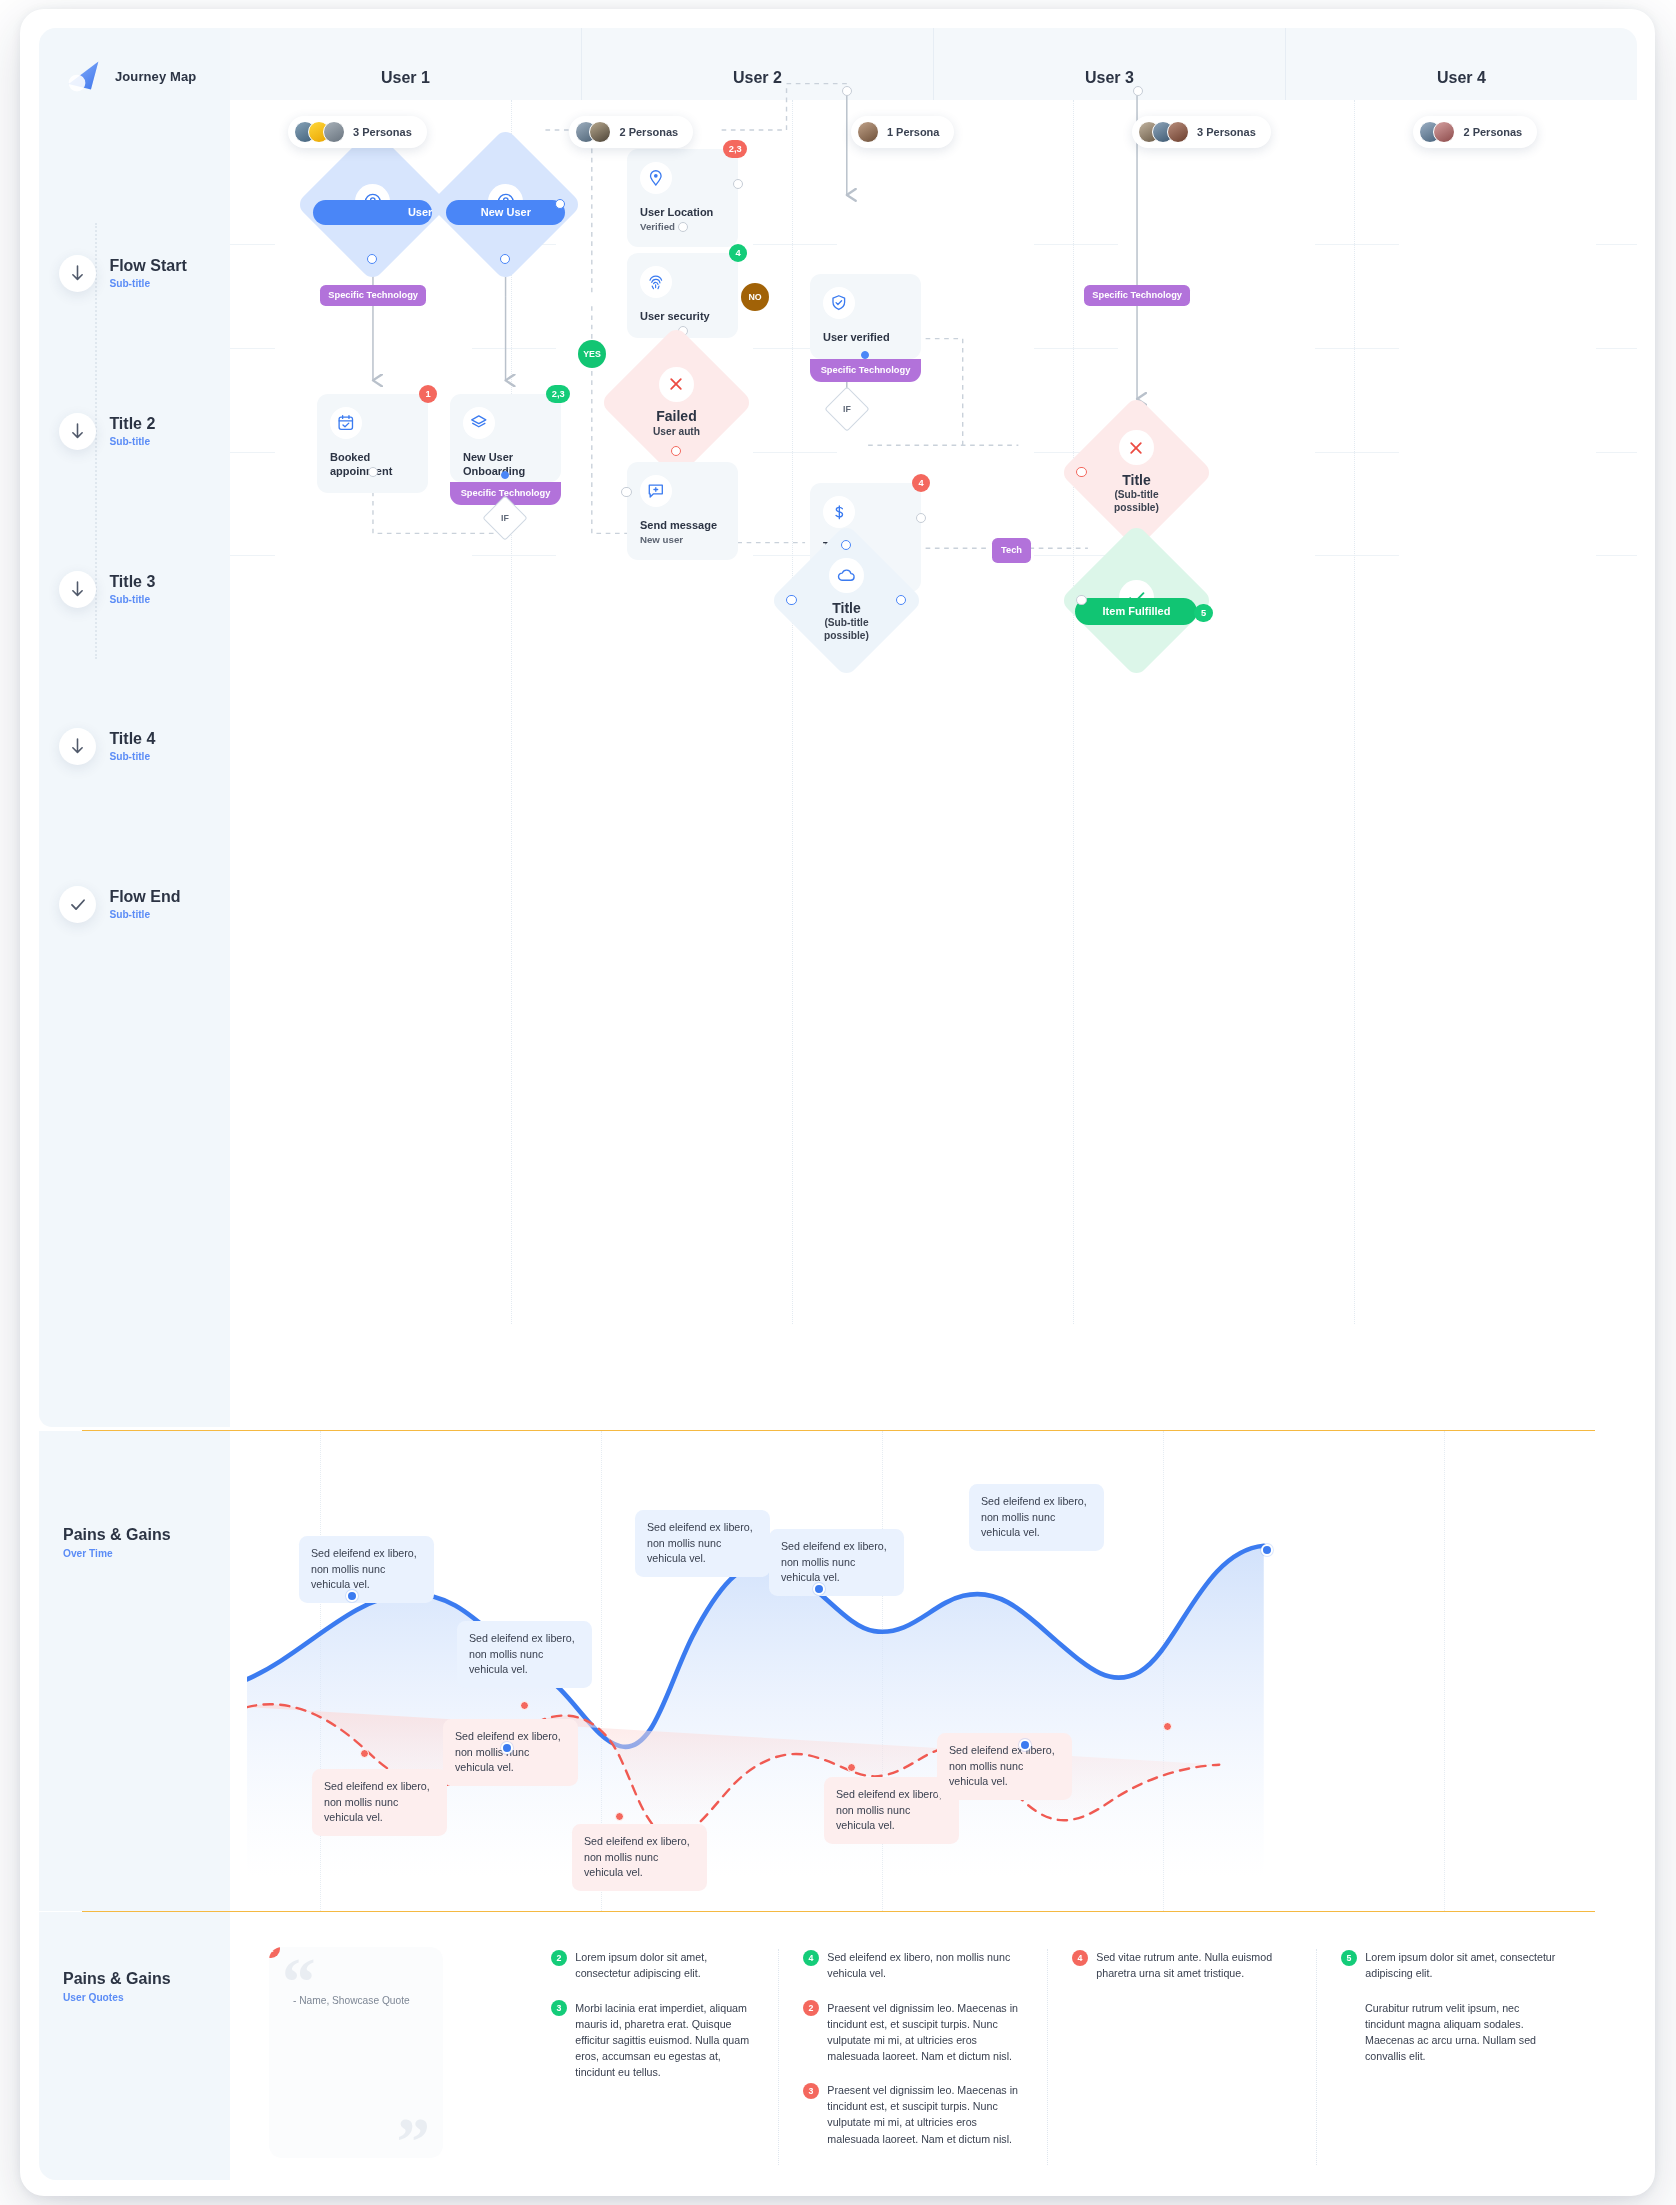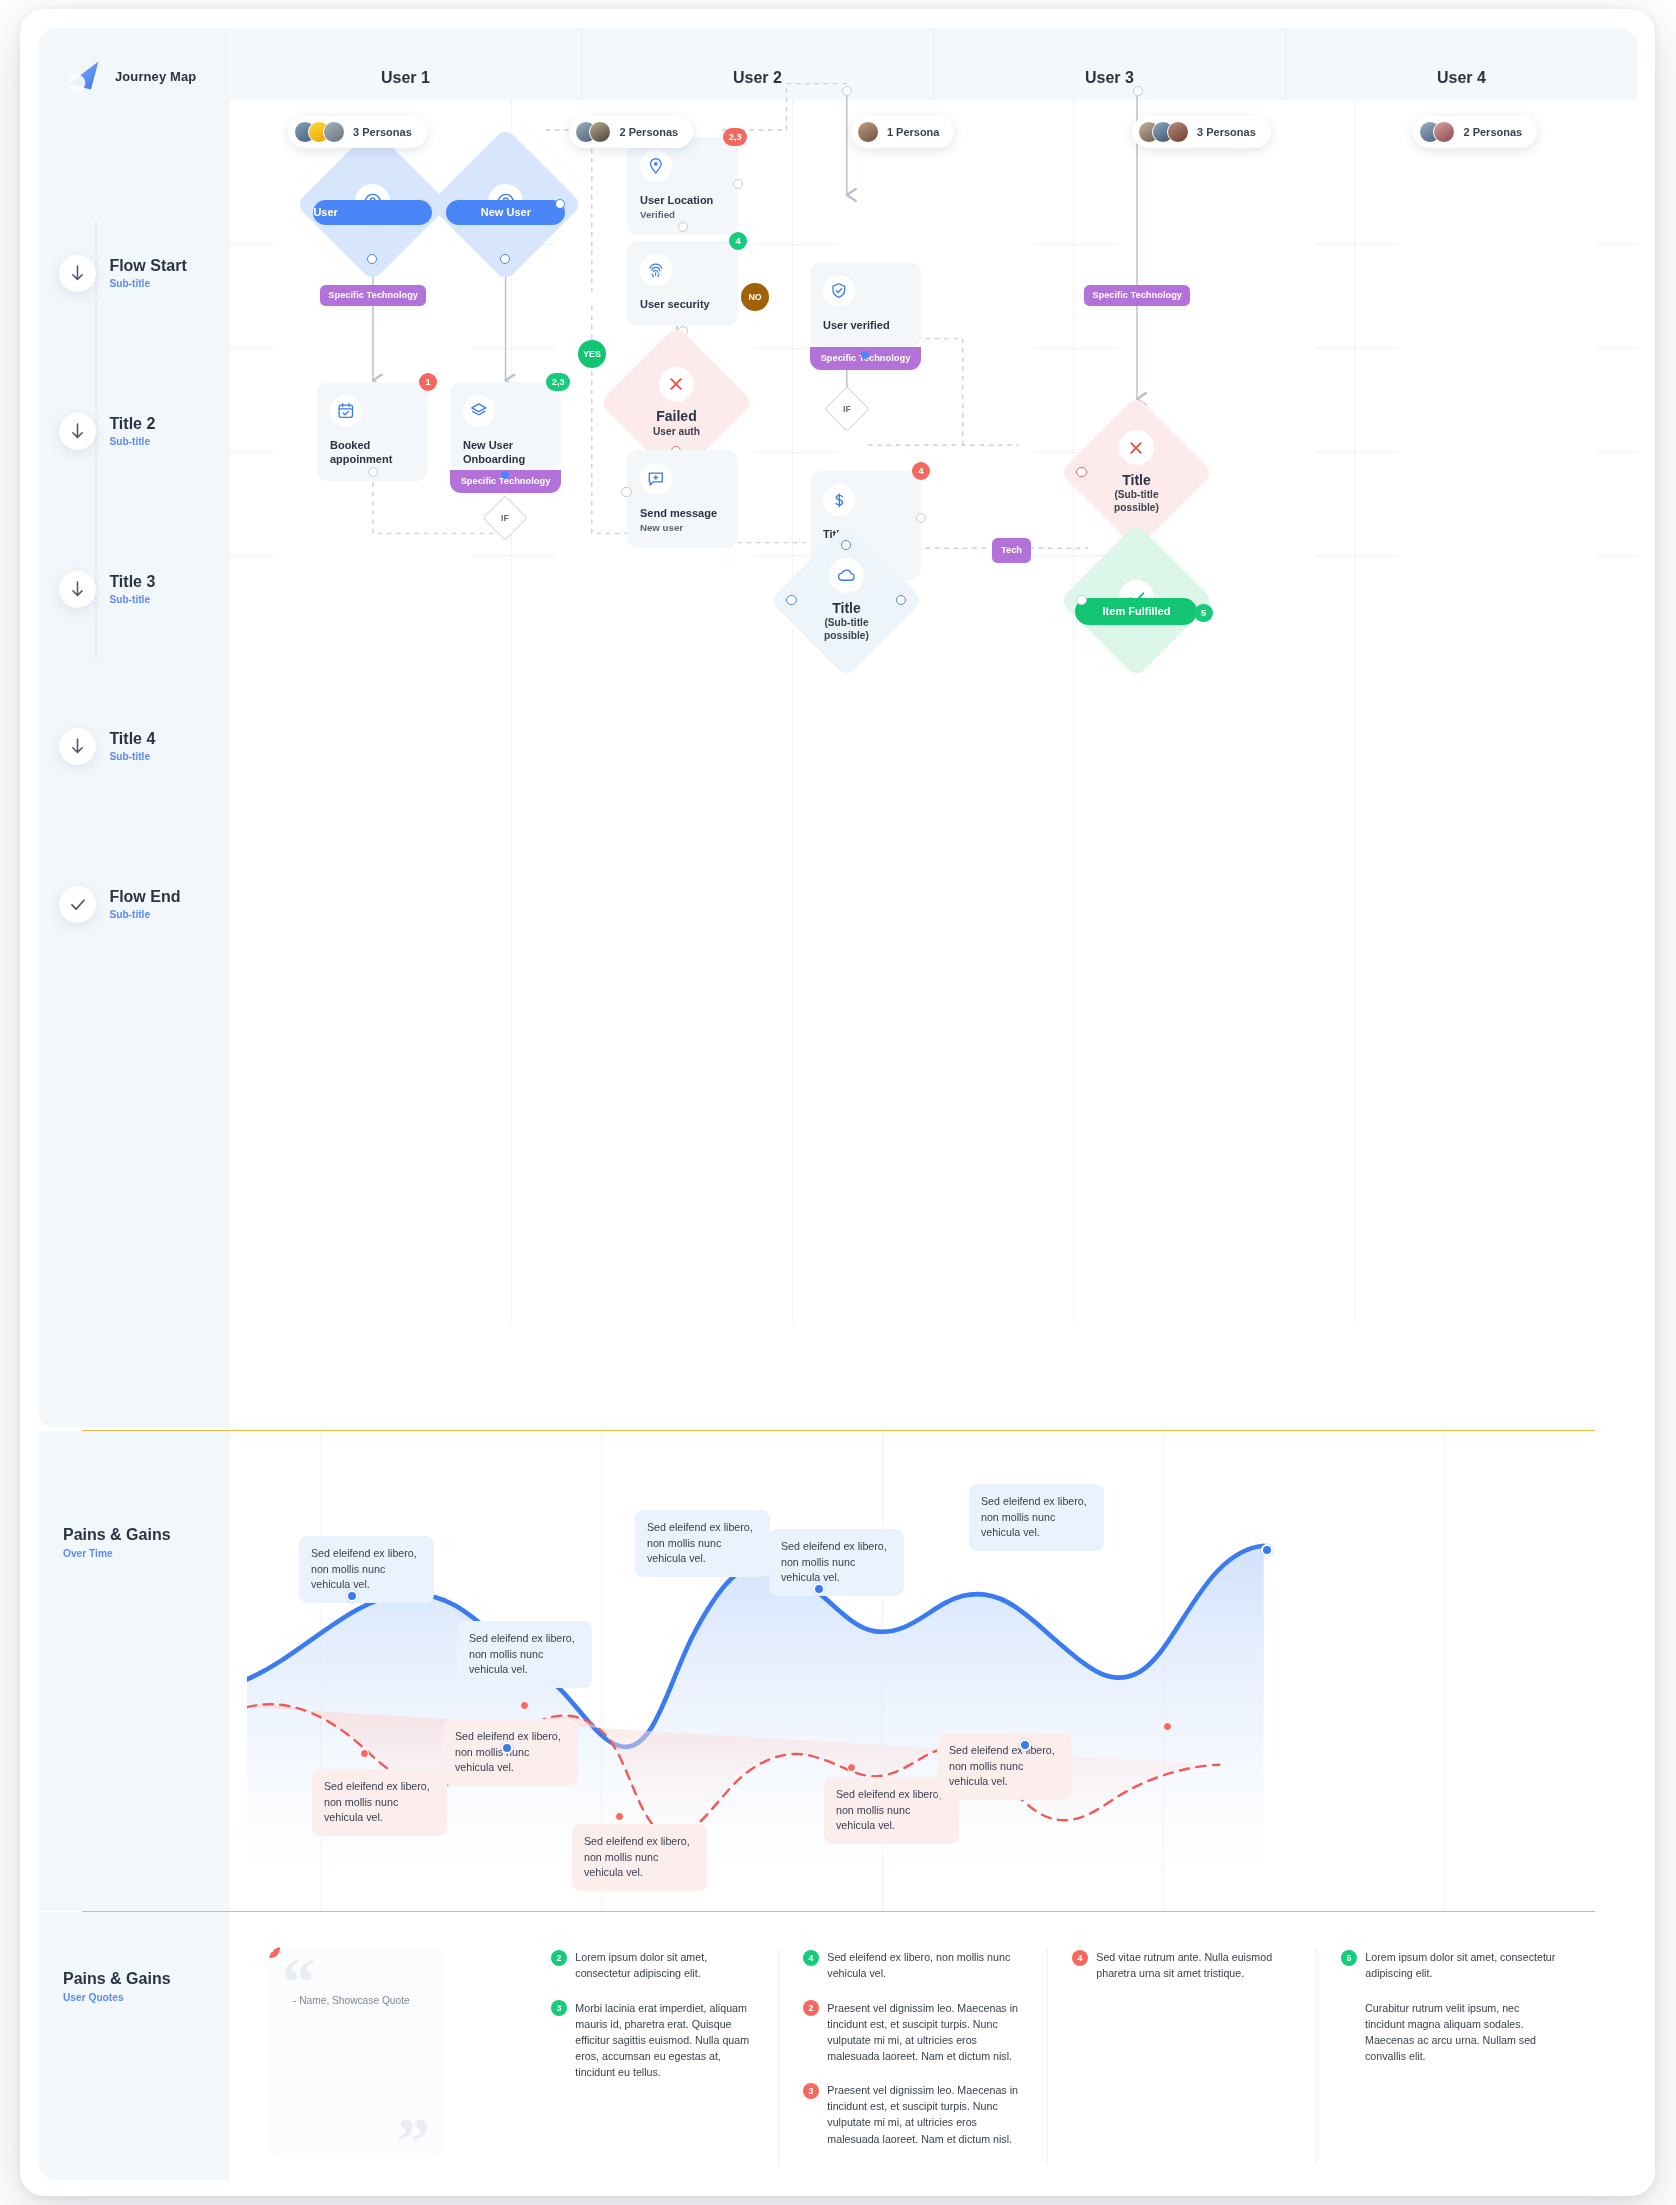--- a/index.html
+++ b/index.html
@@ -89,21 +89,21 @@
   .av:first-child { margin-left: 0; }
 
   .lane-panel {
     position: absolute; background: #ffffff; border-radius: 13px;
   }
 
   
   .node { position: absolute; z-index: 6; }
   .card {
     border-radius: 11px; background: #f3f7fa; padding: 13px 13px 15px;
-    width: 111px; min-height: 85px; position: relative;
+    width: 111px; min-height: 85px; position: relative; margin-top: 12px;
   }
   .card-ico {
     width: 32px; height: 32px; border-radius: 50%; background: #ffffff;
     display: flex; align-items: center; justify-content: center; margin-bottom: 11px;
   }
   .card-title { font-size: 11px; font-weight: 700; color: #2c3444; line-height: 1.28; }
   .card-sub { font-size: 9.7px; font-weight: 600; color: #5d6573; margin-top: 1.9px; }
 
   .badge-n {
     position: absolute; top: -9.3px; right: -9.3px; min-width: 18.6px; height: 18.6px;
@@ -402,21 +402,21 @@
       <div class="diamond d-blue"></div>
       <div class="d-inner">
         <div class="d-ico" style="margin-bottom:5.6px">
           <svg width="17.6" height="17.6" viewBox="0 0 20 20">
                 <circle cx="10" cy="10" r="8.4" fill="none" stroke="#3b7bf0" stroke-width="1.5"></circle>
                 <circle cx="10" cy="8" r="2.5" fill="none" stroke="#3b7bf0" stroke-width="1.5"></circle>
                 <path d="M5.4 15.6c1.1-2 2.8-3 4.6-3s3.5 1 4.6 3" fill="none" stroke="#3b7bf0" stroke-width="1.5" stroke-linecap="round"></path>
               </svg>
         </div>
       </div>
-      <div class="pill p-blue" style="position:absolute;left:-4.6px;top:50px;width:119px;text-align:left;padding:6.5px 0;">User</div>
+      <div class="pill p-blue" style="position:absolute;left:-4.6px;top:50px;width:119px;text-align:right;padding:6.5px 0;">User</div>
       <div class="dotjoint dj-blue" style="left:49px; top:104px;"></div>
     </div>
 
     <div class="node tech" style="left:90px; top:257px; width:106px;">Specific Technology</div>
 
     <div class="node" style="left:87px; top:354px;">
       <div class="card">
         <div class="badge-n b-red">1</div>
         <div class="card-ico">
           <svg width="17.6" height="17.6" viewBox="0 0 20 20">

